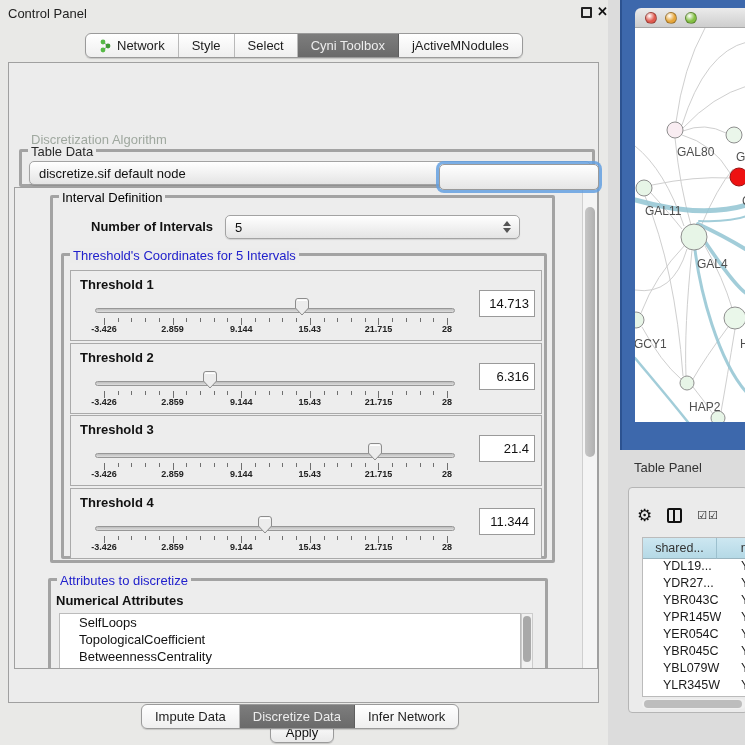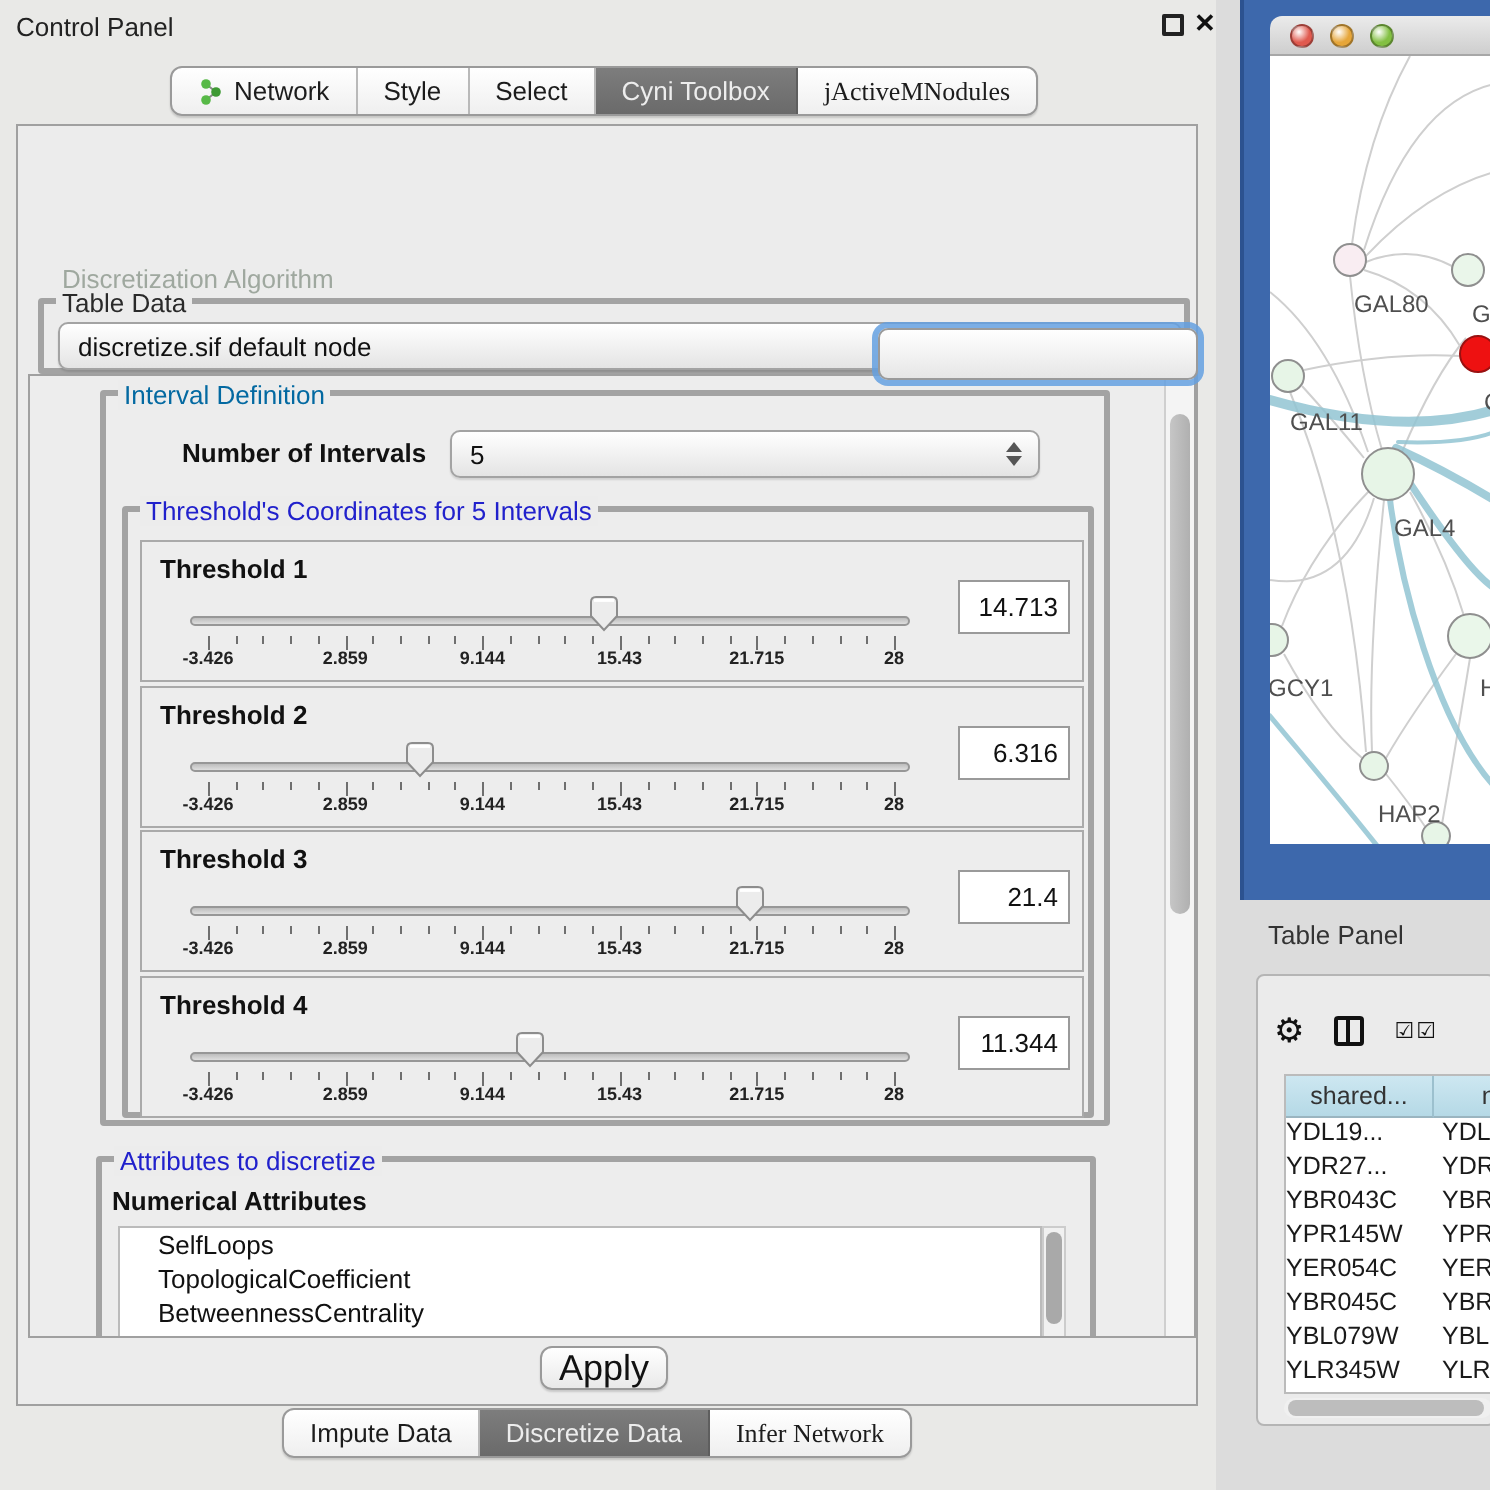--- a/index.html
+++ b/index.html
@@ -10,21 +10,21 @@
   #control-panel { position:absolute; left:0; top:0; width:608px; height:745px; background:#e9e9e7;padding-left:44px; }
   #cp-titlebar { position:absolute; left:0; top:0; width:608px; height:26px; }
   #cp-title { position:absolute; left:8px; top:6px; font-size:13px; color:#222; }
   #float-btn { position:absolute; left:581px; top:7px; width:11px; height:11px; border:2px solid #222; border-radius:1px; }
   #close-btn { position:absolute; left:597px; top:4px; font-size:13px; font-weight:bold; color:#111; }
 
   .segbar { position:absolute; display:flex; height:25px; border:1px solid #9a9a9a; border-radius:6px;
     background:linear-gradient(#ffffff,#efefef); box-shadow:0 1px 1px rgba(0,0,0,.15); overflow:hidden; }
   .seg { display:flex; align-items:center; justify-content:center; gap:5px; padding:0 13px;
     font-size:13px; color:#1c1c1c; border-right:1px solid #b9b9b9; white-space:nowrap; }
-  .seg:last-child { border-right:none;font-family:Liberation Serif, serif; }
+  .seg:last-child { border-right:none; }
   .seg.sel { background:linear-gradient(#7d7d7d,#6a6a6a); color:#ededed; border-right-color:#5e5e5e; }
   #top-tabs { left:85px; top:33px; }
   #bottom-tabs { left:141px; top:704px; }
 
   #content-panel { position:absolute; left:8px; top:62px; width:591px; height:641px;
     background:#ececec; border:1px solid #a0a0a0; }
 
   .group { position:absolute; border:3px solid #a3a3a3; border-radius:2px; }
   .group>.gtitle { position:absolute; top:-8px; left:6px; padding:0 3px; background:#ececec; font-size:13px; }
 
@@ -47,21 +47,21 @@
     box-shadow:0 0 0 3px rgba(100,160,225,.85); z-index:10; }
   #algo-group-title { position:absolute; left:22px; top:69px; font-size:13px; color:#9fa89f; z-index:5; }
 
   
   #scrollpane { position:absolute; left:5px; top:124px; width:584px; height:482px;
     border:1px solid #a0a0a0; background:#ededed; overflow:hidden; }
   .vscroll { position:absolute; top:0; bottom:0; right:0; width:15px; background:#f4f4f4; border-left:1px solid #cfcfcf; }
   .vthumb { position:absolute; left:2px; width:10px; border-radius:6px;
     background:linear-gradient(90deg,#c6c6c6,#b0b0b0); }
 
-  .gtitle.green { color:#0369a1; }
+  .gtitle.green { color:#000000; }
   .gtitle.blue  { color:#2121cc; }
   .gtitle.dark  { color:#2a2a2a; }
 
   .boldlabel { position:absolute; font-size:13px; font-weight:bold; color:#111; }
 
   
   .thr-panel { position:absolute; left:6px; width:472px; height:71px; border:1px solid #aaa; background:#ededed; }
   .thr-label { position:absolute; left:9px; top:6px; font-size:13px; font-weight:bold; color:#111; }
   .thr-track { position:absolute; left:24px; top:37px; width:360px; height:5px; border:1px solid #979797;
     border-radius:3px; background:linear-gradient(#bdbdbd,#dedede); }
@@ -73,22 +73,22 @@
     border:1px solid #9a9a9a; font-size:13px; color:#111; display:flex; align-items:center;
     justify-content:flex-end; padding-right:5px; }
 
   
   #attr-list { position:absolute; background:#fff; border:1px solid #bbb; overflow:hidden; }
   .attr-item { padding:1px 0 1px 19px; font-size:13px; color:#111; height:17px; }
   #attr-scroll { position:absolute; width:12px; background:#f1f1f1; border:1px solid #ccc; }
   #attr-thumb { position:absolute; left:1px; top:2px; width:8px; height:46px; border-radius:5px; background:#a9a9a9; }
 
   .aqua-btn { position:absolute; border:1px solid #9a9a9a; border-radius:6px;
-    background:linear-gradient(#ffffff,#e9e9e9); font-size:18px; color:#111;
-    display:flex; align-items:center; justify-content:center; box-shadow:0 1px 1px rgba(0,0,0,.15); }
+    background:linear-gradient(#ffffff,#e9e9e9); font-size:13px; color:#111;
+    display:flex; align-items:center; justify-content:center; box-shadow:0 1px 1px rgba(0,0,0,.15);margin-top:48px; }
 
   
   #right-col { position:absolute; left:608px; top:0; width:137px; height:745px; background:#dcdcdc; }
   #net-window { position:absolute; left:12px; top:0; width:125px; height:450px; background:#3d68ac;
     border-left:2px solid #2c5290; }
   #net-titlebar { position:absolute; left:13px; top:8px; width:112px; height:20px;
     background:linear-gradient(#ebebeb,#cecece); border-radius:6px 0 0 0; border-bottom:1px solid #a7a7a7; }
   .light { position:absolute; top:4px; width:12px; height:12px; border-radius:50%; border:1px solid rgba(0,0,0,.3); }
   #net-canvas { position:absolute; left:13px; top:28px; width:112px; height:394px; background:#fff; overflow:hidden; }
 
@@ -98,21 +98,21 @@
   #tp-toolbar { position:absolute; left:8px; top:15px; width:110px; height:24px; display:flex; gap:15px; align-items:center; }
   #gear { font-size:17px; color:#111; }
   #col-icon { width:15px; height:15px; border:2px solid #111; border-radius:2px; position:relative; }
   #col-icon:after { content:""; position:absolute; left:4px; top:0; width:2px; height:11px; background:#111; }
   #check-icons { font-size:11px; color:#111; letter-spacing:1px; }
   #tp-table { position:absolute; left:13px; top:49px; width:110px; height:160px; overflow:hidden; background:#fff; border:1px solid #bbb; }
   #tp-header { display:flex; height:21px; }
   .hcell { background:linear-gradient(#cde7f1,#b5d9e6); border-right:1px solid #9cc0ce; border-bottom:1px solid #9ab5c0;
     font-size:12.5px; color:#333; display:flex; align-items:center; justify-content:center; }
   .tr { display:flex; height:17px; }
-  .td { font-size:12.5px; color:#1a1a1a; padding-left:0; white-space:nowrap; overflow:hidden; }
+  .td { font-size:12.5px; color:#1a1a1a; padding-left:20px; white-space:nowrap; overflow:hidden; }
   #tp-hscroll { position:absolute; left:13px; top:211px; width:104px; height:10px; background:#f0f0f0; border-radius:5px; }
   #tp-hthumb { position:absolute; left:2px; top:1px; width:98px; height:8px; border-radius:4px; background:#bdbdbd; }
 </style>
 </head>
 <body>
 
 <div id="control-panel">
   <div id="cp-titlebar">
     <span id="cp-title">Control Panel</span>
     <div id="float-btn"></div>

